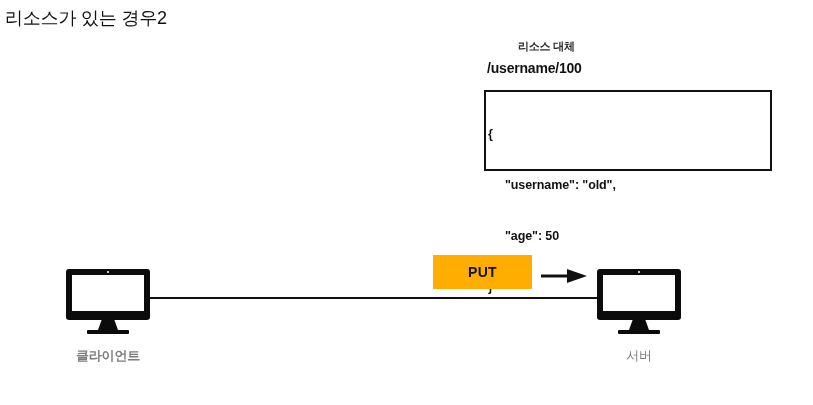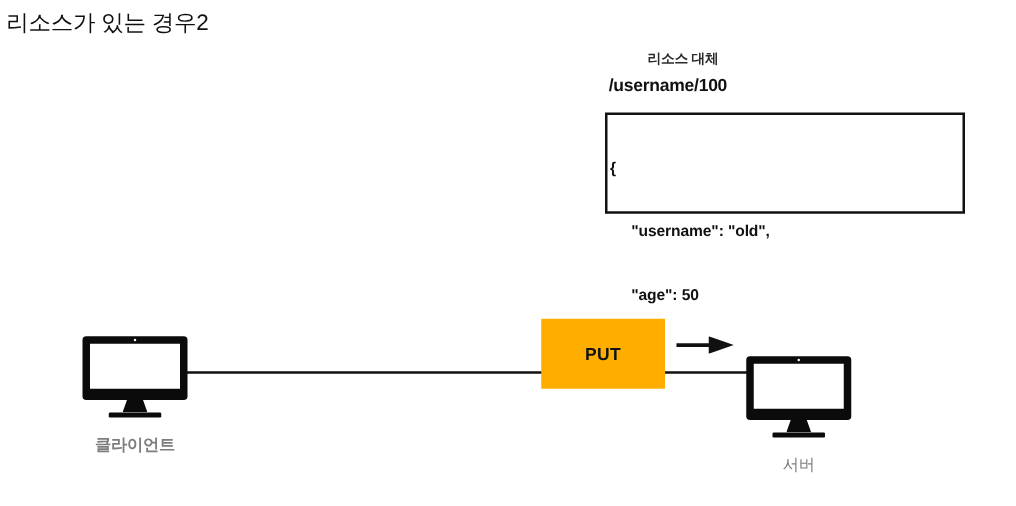--- a/index.html
+++ b/index.html
@@ -143,29 +143,29 @@
     top: 78px;
     left: 50%;
     transform: translateX(-50%);
     font-size: 13px;
     color: #7d7d7d;
     white-space: nowrap;
     letter-spacing: -0.2px;
   }
 
   #client-node { left: 66px; top: 269px; font-weight: bold; }
-  #server-node { left: 597px; top: 269px; margin-top: 16px; }
+  #server-node { left: 597px; top: 269px; }
 
   
   .method-badge {
     position: absolute;
     left: 433px;
     top: 255px;
     width: 99px;
-    height: 56px;
+    height: 34px;
     background: #FFAE00;
     display: flex;
     align-items: center;
     justify-content: center;
     font-size: 14px;
     font-weight: bold;
     color: #111111;
     letter-spacing: 0.3px;
   }
   .arrow {

